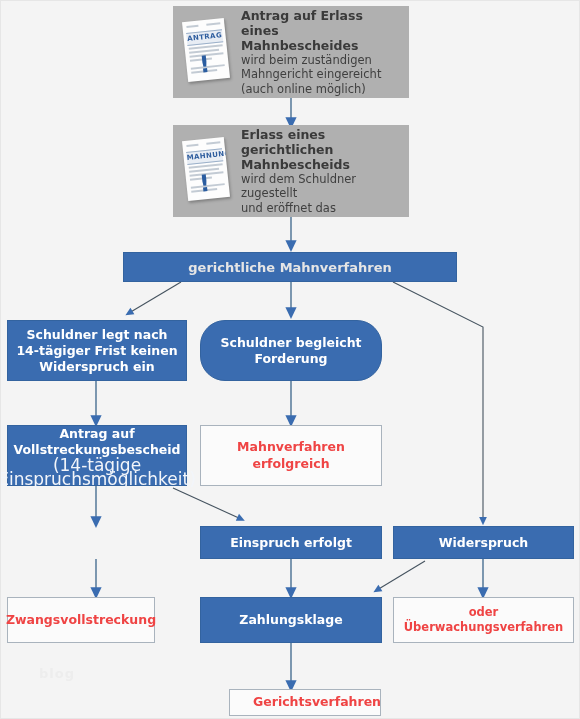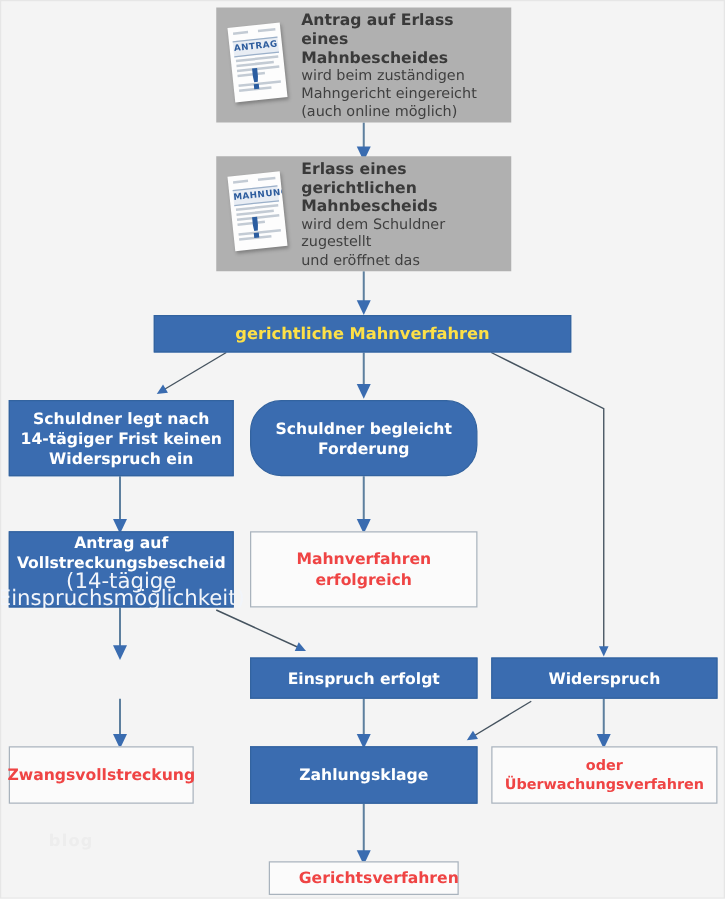--- a/index.html
+++ b/index.html
@@ -81,21 +81,21 @@
     background: #fbfbfb;
     border: 1px solid #a9b3bd;
     color: #ef4444;
     font-weight: bold;
     font-size: 12.5px;
     line-height: 16.5px;
   }
   .bar {
     background: #3a6cb0;
     border: 1px solid #33639f;
-    color: #fde047;
+    color: #e5e5e5;
     font-weight: bold;
     font-size: 13px;
   }
   
   .doc {
     position: relative;
     width: 48px;
     height: 66px;
     flex: 0 0 48px;
   }
@@ -281,19 +281,19 @@
   </div>
 
   <div class="node blue" style="left:199px; top:596px; width:182px; height:46px;">
     <span>Zahlungsklage</span>
   </div>
 
   <div class="node white" style="left:392px; top:596px; width:181px; height:46px; font-size:11.5px; line-height:15px;">
     <span>oder  Überwachungsverfahren</span>
   </div>
 
-  <div class="node white" style="left:214px; top:688px; width:152px; height:27px;padding-left:24px;">
+  <div class="node white" style="left:228px; top:688px; width:152px; height:27px;padding-left:24px;">
     <span>Gerichtsverfahren</span>
   </div>
 
   <div class="watermark" style="left:38px; top:665px;">blog</div>
 
 </div>
 
 </body></html>

